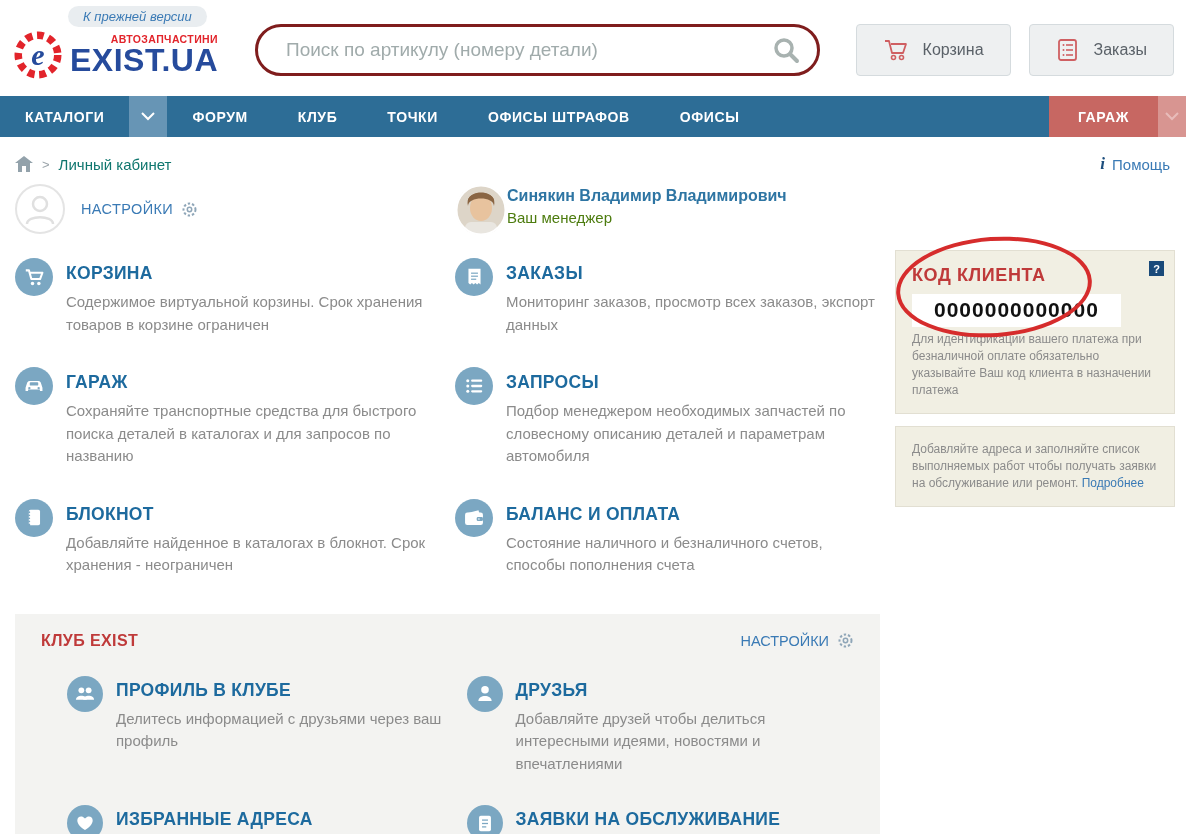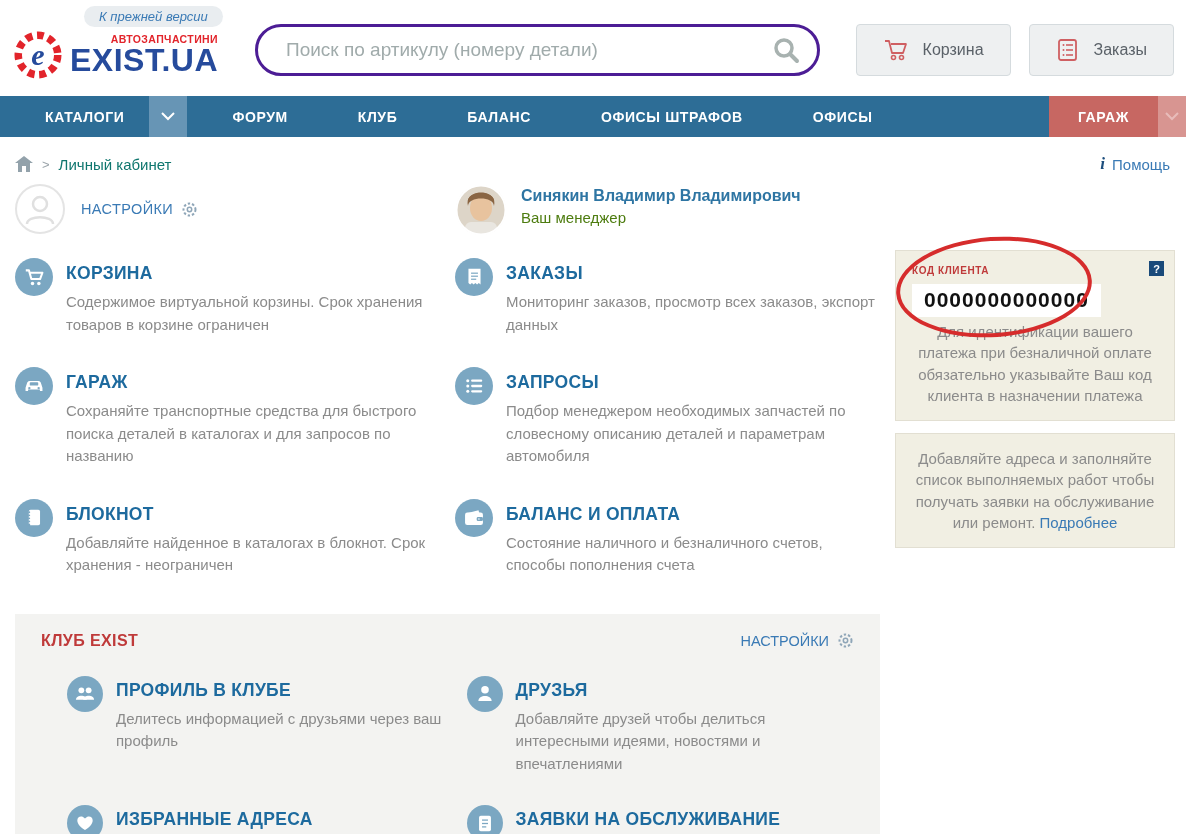--- a/index.html
+++ b/index.html
@@ -5,47 +5,47 @@
   * { margin:0; padding:0; box-sizing:border-box; }
   body { background:#fff; }
   .page {
     width:1186px; height:834px; position:relative; overflow:hidden;
     background:#fff; font-family:"Liberation Sans", sans-serif;
   }
 
   
   .header { height:96px; display:flex; align-items:center; position:relative; }
   .back-pill {
-    position:absolute; top:6px; left:84px; background:#e9edf0; border-radius:12px;
+    position:absolute; top:6px; left:68px; background:#e9edf0; border-radius:12px;
     padding:3px 15px; font-size:13px; font-style:italic; color:#3a7ab5; cursor:pointer;
   }
   .logo-wrap { display:flex; align-items:center; margin:14px 0 0 12px; width:205px; cursor:pointer; }
   .logo-text { line-height:1; margin-left:2px;text-align:right; }
   .logo-line1 { color:#e2242b; font-size:10.5px; font-weight:bold; letter-spacing:0.4px; }
   .logo-line2 { color:#264b9c; font-size:32px; font-weight:bold; letter-spacing:0.5px; }
   .search-wrap { flex:1; position:relative; margin:4px 36px 0 38px; }
   .search-input {
-    width:100%; height:52px; border:3px solid #4c1d95; border-radius:28px;
+    width:100%; height:52px; border:3px solid #7f1d1d; border-radius:28px;
     padding:0 64px 0 28px; font-size:19px; color:#6f7a7a; outline:none;
     font-family:"Liberation Sans", sans-serif; background:#fff;
   }
   .search-input::placeholder { color:#a0abab; }
   .search-btn { position:absolute; right:20px; top:12px; background:none; border:none; cursor:pointer; }
   .hdr-buttons { display:flex; gap:18px; margin:4px 12px 0 0; }
   .hdr-btn {
     display:flex; align-items:center; gap:14px; background:#eef0f1; border:1px solid #d5dbde;
     border-radius:4px; padding:13px 26px; cursor:pointer; font-size:16px; color:#5a6168;
     font-family:"Liberation Sans", sans-serif;
   }
 
   
   .nav { height:41px; background:#2d6d96; display:flex; align-items:stretch; }
   .nav-item {
     display:flex; align-items:center; padding:0 25px; color:#fff; font-weight:bold;
-    font-size:14px; letter-spacing:0.6px; cursor:pointer;margin-left:20px;
+    font-size:14px; letter-spacing:0.6px; cursor:pointer;
   }
   .nav-caret { width:38px; background:#6795b5; display:flex; align-items:center; justify-content:center; cursor:pointer; }
   .nav-spacer { flex:1; }
   .nav-garage { background:#c76762; padding:0 29px; }
   .nav-garage-caret { width:28px; background:#d89591; display:flex; align-items:center; justify-content:center; cursor:pointer; }
 
   
   .crumb-row { display:flex; align-items:center; padding:17px 16px 6px 15px; font-size:15px; color:#7a8288; }
   .crumb-sep { margin:0 9px; color:#9aa3a9; font-size:13px; }
   .crumb-current { color:#0f766e; }
@@ -53,47 +53,47 @@
   .help-i { font-family:"Liberation Serif", serif; font-style:italic; font-weight:bold; color:#1d4e7d; font-size:17px; }
 
   
   .profile-row { display:flex; align-items:flex-start; padding:4px 0 10px 15px; }
   .profile-left { width:440px; display:flex; align-items:center; gap:16px; }
   .avatar-empty {
     width:50px; height:50px; border-radius:50%; border:2px solid #e4e4e4;
     display:flex; align-items:center; justify-content:center;
   }
   .settings-link { display:flex; align-items:center; gap:8px; color:#3a7ab5; font-size:14.5px; letter-spacing:0.4px; cursor:pointer; }
-  .profile-center { display:flex; align-items:flex-start; gap:14px; }
+  .profile-center { display:flex; align-items:flex-start; }
   .manager-name { color:#2e75a3; font-weight:bold; font-size:16px; margin-top:3px; }
   .manager-role { color:#4d7c0f; font-size:15px; margin-top:4px; }
 
   
   .main { display:flex; padding-left:15px; margin-top:12px; }
   .col-feat { width:440px; }
   .feat { display:flex; margin-bottom:31px; cursor:pointer; }
   .feat-icon {
     width:38px; height:38px; border-radius:50%; background:#7ba7c2; flex:none;
     display:flex; align-items:center; justify-content:center; margin-right:13px;
   }
   .feat-title { color:#1d6a9e; font-weight:bold; font-size:17.5px; margin-top:5px; letter-spacing:0.3px; }
   .feat-desc { color:#8b8b8b; font-size:15px; line-height:1.5; margin-top:7px; max-width:370px; }
 
   
   .col-side { width:291px; margin-top:-8px; }
   .side-box {
     width:280px; background:#f1efe3; border:1px solid #e2dfd2; padding:14px 16px;
     position:relative; margin-bottom:12px;
   }
-  .code-title { color:#bf3a3a; font-weight:bold; font-size:10px; letter-spacing:0.6px; }
+  .code-title { color:#bf3a3a; font-weight:bold; font-size:18px; letter-spacing:0.6px; }
   .code-value {
     background:#fff; display:inline-block; font-weight:bold; font-size:21px; color:#111;
-    padding:4px 12px 5px; margin:8px 0 4px; letter-spacing:1px; font-family:"Liberation Sans", sans-serif;
-  }
-  .side-desc { color:#8b8b8b; font-size:15px; line-height:1.42;text-align:center; }
+    padding:4px 22px 5px; margin:8px 0 4px; letter-spacing:1px; font-family:"Liberation Sans", sans-serif;
+  }
+  .side-desc { color:#8b8b8b; font-size:12px; line-height:1.42; }
   .help-sq {
     position:absolute; top:10px; right:10px; width:15px; height:15px; background:#1a4a7a;
     color:#fff; font-size:11px; font-weight:bold; display:flex; align-items:center;
     justify-content:center; cursor:pointer;
   }
   .red-ellipse {
     position:absolute; left:0px; top:-14px; width:196px; height:100px;
     border:4px solid #d62c2c; border-radius:50%; transform:rotate(-4deg);
     pointer-events:none; z-index:3;
   }
@@ -186,21 +186,21 @@
     <div class="nav-item">КАТАЛОГИ</div>
     <div class="nav-caret">
       <span>
         <svg width="14" height="9" viewBox="0 0 14 9">
             <polyline points="1,1 7,7 13,1" fill="none" stroke="#fff" stroke-width="2"></polyline>
           </svg>
       </span>
     </div>
     <div class="nav-item">ФОРУМ</div>
     <div class="nav-item">КЛУБ</div>
-    <div class="nav-item">БАЛАНС</div>
+    <div class="nav-item">ТОЧКИ</div>
     <div class="nav-item">ОФИСЫ ШТРАФОВ</div>
     <div class="nav-item">ОФИСЫ</div>
     <div class="nav-spacer"></div>
     <div class="nav-item nav-garage">ГАРАЖ</div>
     <div class="nav-garage-caret">
       <span>
         <svg width="14" height="9" viewBox="0 0 14 9">
             <polyline points="1,1 7,7 13,1" fill="none" stroke="#e8bcba" stroke-width="2"></polyline>
           </svg>
       </span>

